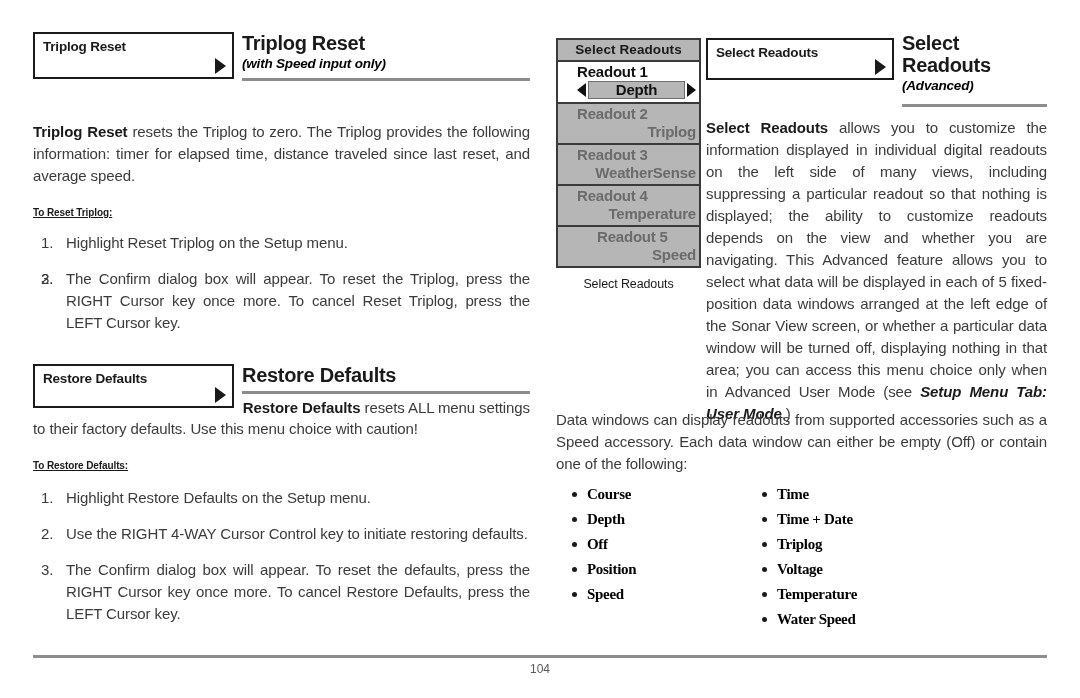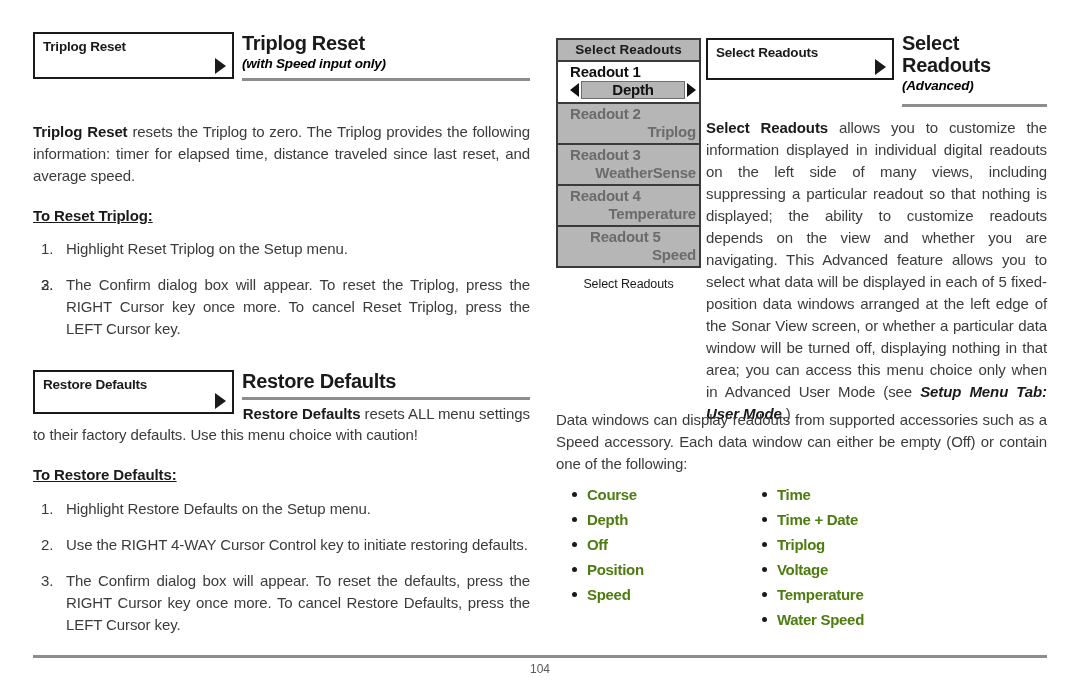--- a/index.html
+++ b/index.html
@@ -91,21 +91,21 @@
     line-height: 22px;
     color: #3b3b3b;
     text-align: justify;
     letter-spacing: -0.1px;
   }
   .body-text b, .bold {
     font-weight: bold;
     color: #1a1a1a;
   }
   .subhead {
-    font-size: 15px;
+    font-size: 10px;
     font-weight: bold;
     color: #1a1a1a;
     text-decoration: underline;
     letter-spacing: -0.1px;
   }
 
   
   ol.steps {
     list-style: none;
     margin: 0;
@@ -154,21 +154,21 @@
     color: #1a1a1a;
     font-size: 13.5px;
     font-weight: bold;
     text-align: center;
     padding: 2px 0 3px 0;
     border-bottom: 2px solid #3a3a3a;
     letter-spacing: 0.1px;
   }
   .lcd-row {
     border-bottom: 2px solid #3a3a3a;
-    padding: 1px 3px 2px 12px;
+    padding: 1px 3px 2px 19px;
     background: #b6b6b6;
   }
   .lcd-row:last-child { border-bottom: none; margin-left: 20px; }
   .lcd-row.selected {
     background: #ffffff;
   }
   .lcd-label {
     font-size: 15px;
     font-weight: bold;
     color: #6b6b6b;
@@ -234,24 +234,25 @@
   ul.blist {
     list-style: none;
     margin: 0;
     padding: 0;
   }
   ul.blist > li {
     position: relative;
     padding-left: 17px;
     font-size: 15px;
     font-weight: bold;
-    color: #4d7c0f;
+    color: #000000;
     line-height: 25px;
     letter-spacing: -0.3px;
     white-space: nowrap;
+    font-family: Liberation Serif, serif;
   }
   ul.blist > li:before {
     content: "";
     position: absolute;
     left: 2px;
     top: 10px;
     width: 5px; height: 5px;
     border-radius: 50%;
     background: #1a1a1a;
   }

